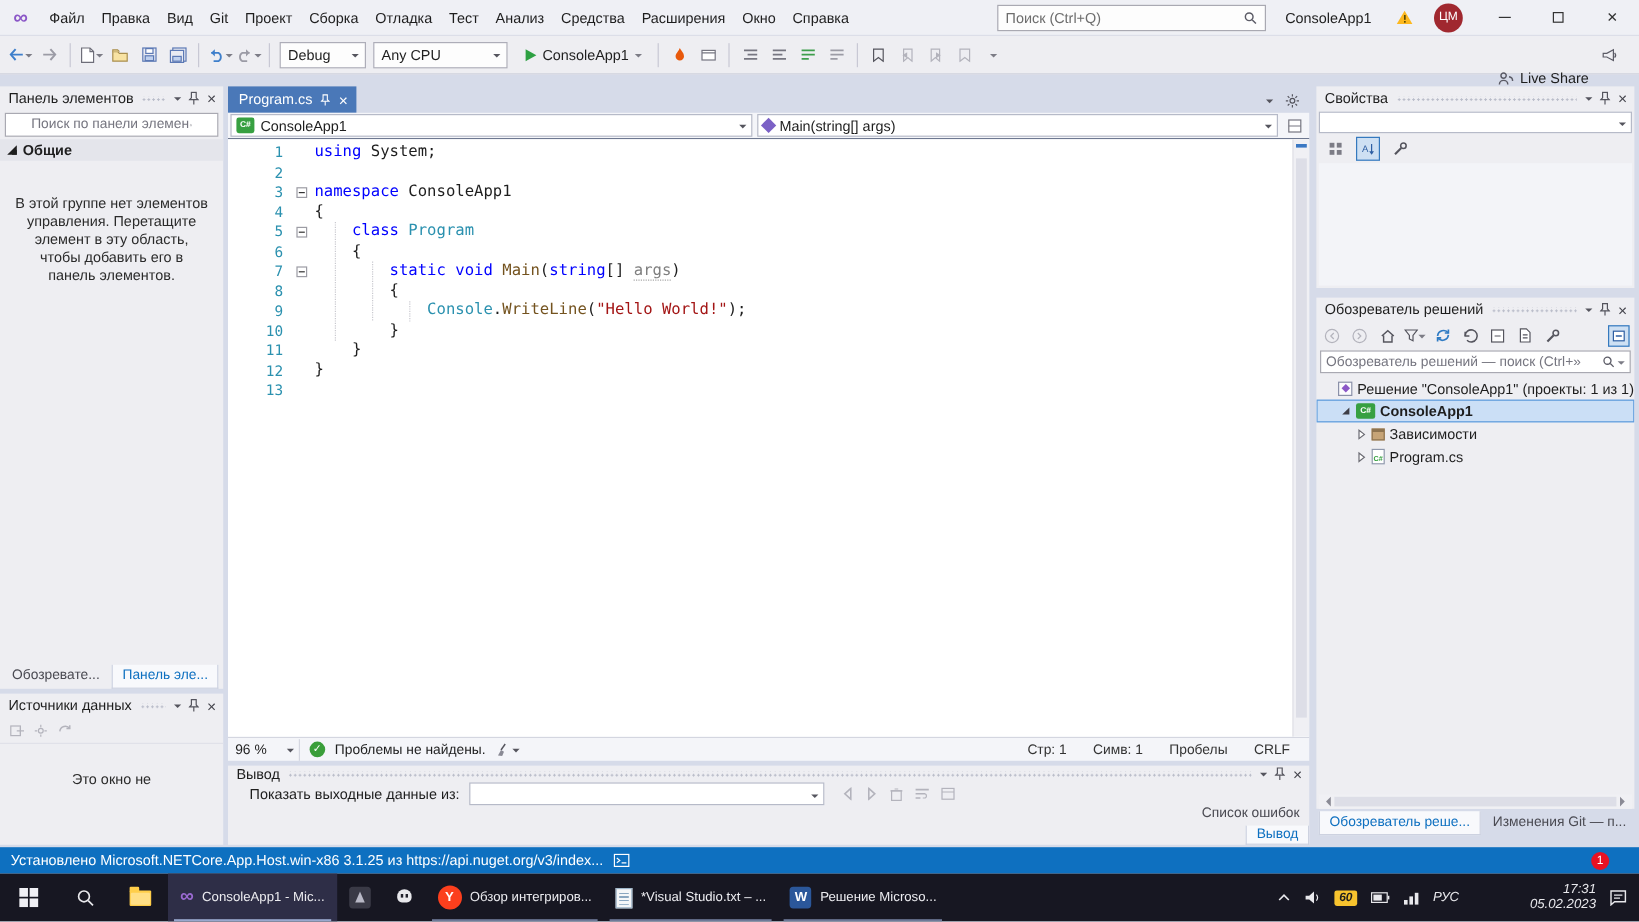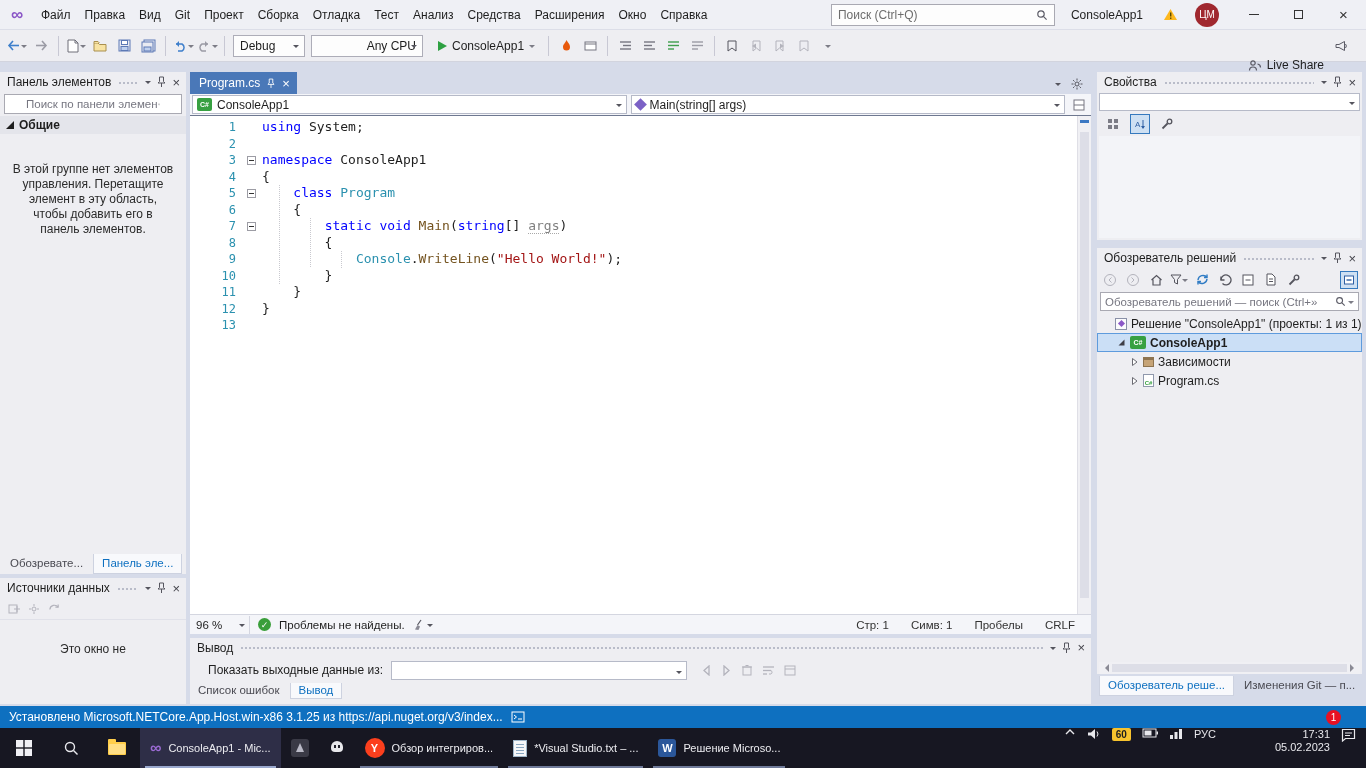--- a/index.html
+++ b/index.html
@@ -25,21 +25,21 @@
 
 
 .toolbar{position:absolute;left:0;top:30px;width:1366px;height:32px;background:#EEEEF2;border-bottom:1px solid #D2D4DE;display:flex;align-items:center;padding:0 6px;gap:2px;}
 .icn{height:24px;min-width:22px;display:flex;align-items:center;justify-content:center;gap:1px;}
 .tsep{width:1px;height:20px;background:#C8C8D4;margin:0 4px;}
 .mini-caret{width:0;height:0;border:3px solid transparent;border-top-color:#7C7C86;margin-top:5px;}
 .combo{height:22px;background:#FDFDFD;border:1px solid #ADADB8;display:flex;align-items:center;padding:0 6px;position:relative;margin:0 2px;}
 .combo .caret-down{position:absolute;right:5px;}
 .caret-down{width:0;height:0;border:3.5px solid transparent;border-top-color:#55555E;margin-top:4px;display:inline-block;}
 .combo-debug{width:72px;}
-.combo-cpu{width:112px;justify-content:flex-end;}
+.combo-cpu{width:112px;}
 .run-btn{height:24px;display:flex;align-items:center;gap:5px;padding:0 7px;margin-left:4px;}
 .play-tri{width:0;height:0;border-left:9px solid #2DA042;border-top:5.5px solid transparent;border-bottom:5.5px solid transparent;}
 .toolbar-right{margin-left:auto;display:flex;align-items:center;gap:6px;padding-right:8px;}
 .live-share{display:flex;align-items:center;gap:5px;margin-top:39px;}
 .lines-icn{display:inline-block;}
 
 
 .workspace{position:absolute;left:0;top:62px;width:1366px;height:644px;}
 .panel{background:#EEEEF2;}
 .panel-header{height:20px;display:flex;align-items:center;padding:0 4px 0 7px;color:#1E1E1E;}
@@ -98,21 +98,21 @@
 .check-circle{width:13px;height:13px;border-radius:50%;background:#3A9E3A;color:#fff;font-size:9px;display:flex;align-items:center;justify-content:center;flex:none;}
 .es-right{margin-left:auto;display:flex;gap:22px;padding-right:6px;color:#333;}
 
 
 .output-panel{position:absolute;left:190px;top:576px;width:901px;height:66px;display:flex;flex-direction:column;}
 .op-header{height:19px;}
 .op-controls{height:26px;display:flex;align-items:center;gap:8px;padding:0 18px;}
 .op-combo{width:296px;height:19px;background:#fff;border:1px solid #B6BAC8;position:relative;}
 .op-combo .caret-down{position:absolute;right:4px;top:5px;}
 .op-icons{display:flex;gap:9px;align-items:center;margin-left:6px;}
-.op-tabs{display:flex;gap:2px;padding-left:0;align-items:flex-start;}
+.op-tabs{display:flex;gap:2px;padding-left:22px;align-items:flex-end;flex-direction:column;}
 .op-tabs .wtab{padding:1px 8px 2px;}
 
 
 .right-col{position:absolute;left:1097px;top:10px;width:265px;height:624px;display:flex;flex-direction:column;}
 .properties{height:168px;display:flex;flex-direction:column;}
 .props-combo{height:18px;background:#fff;border:1px solid #B6BAC8;margin:1px 2px;position:relative;}
 .props-combo .caret-down{position:absolute;right:4px;top:4px;}
 .props-icons{height:24px;display:flex;align-items:center;gap:7px;padding:0 6px;}
 .props-body{flex:1;background:#F3F4F8;margin:0 2px 2px;}
 .icon-box{width:20px;height:20px;display:flex;align-items:center;justify-content:center;}
@@ -161,21 +161,21 @@
 .ic-skullapp{width:16px;height:16px;position:relative;}
 .ic-skullapp::before{content:"";position:absolute;left:2px;top:1px;width:12px;height:11px;border-radius:6px 6px 4px 4px;background:#E8E8EC;}
 .ic-skullapp::after{content:"";position:absolute;left:5px;top:5px;width:2px;height:3px;background:#20202A;box-shadow:4px 0 #20202A;}
 .ic-yandex{width:20px;height:20px;border-radius:50%;background:#FC3F1D;color:#fff;font-weight:bold;font-size:11px;}
 .ic-notepad{width:14px;height:17px;background:#F4F6F8;border:1px solid #9FB6C9;position:relative;}
 .ic-notepad::after{content:"";position:absolute;left:2px;right:2px;top:3px;height:10px;background:repeating-linear-gradient(#89A6C0 0 1px,transparent 1px 3px);}
 .ic-word{width:18px;height:18px;background:#2B579A;border-radius:3px;color:#fff;font-weight:bold;font-size:11px;}
 .ic-folder{width:18px;height:13px;background:#FFCE4A;border-radius:1px;position:relative;}
 .ic-folder::before{content:"";position:absolute;top:-3px;left:0;width:8px;height:4px;background:#FFCE4A;border-radius:1px 1px 0 0;}
 .ic-folder::after{content:"";position:absolute;left:1px;top:2px;right:1px;bottom:1px;background:#FFDF86;border-radius:1px;}
-.tray{margin-left:auto;display:flex;align-items:flex-start;gap:11px;padding:0 10px;font-size:11px;}
+.tray{margin-left:auto;display:flex;align-items:center;gap:11px;padding:0 10px;font-size:11px;font-style:italic;}
 .tray-badge{background:#F7C32E;color:#1E1E1E;font-weight:bold;font-size:10px;padding:1px 4px;border-radius:2px;}
 .tray-time{text-align:right;line-height:13px;margin-left:48px;}
 svg{display:block;}
 </style>
 </head>
 <body>
 
 <div class="screen">
 
   <header class="titlebar">

